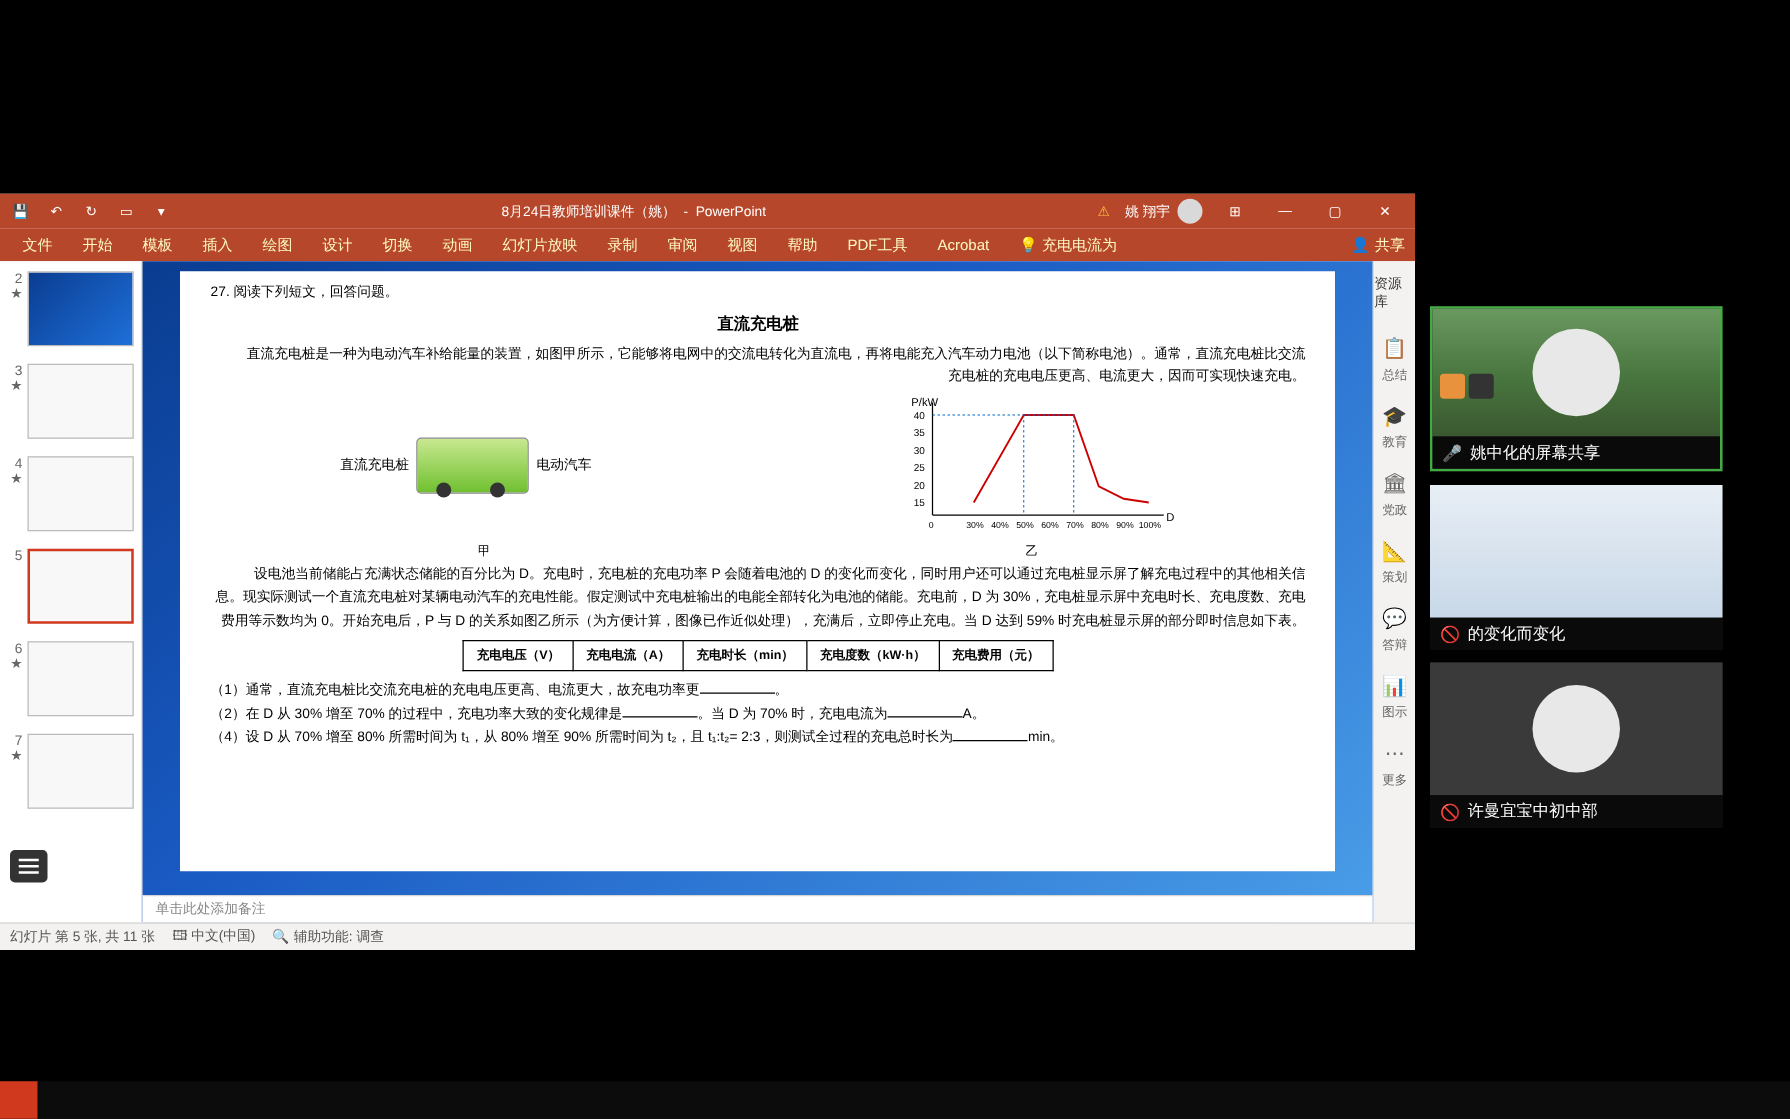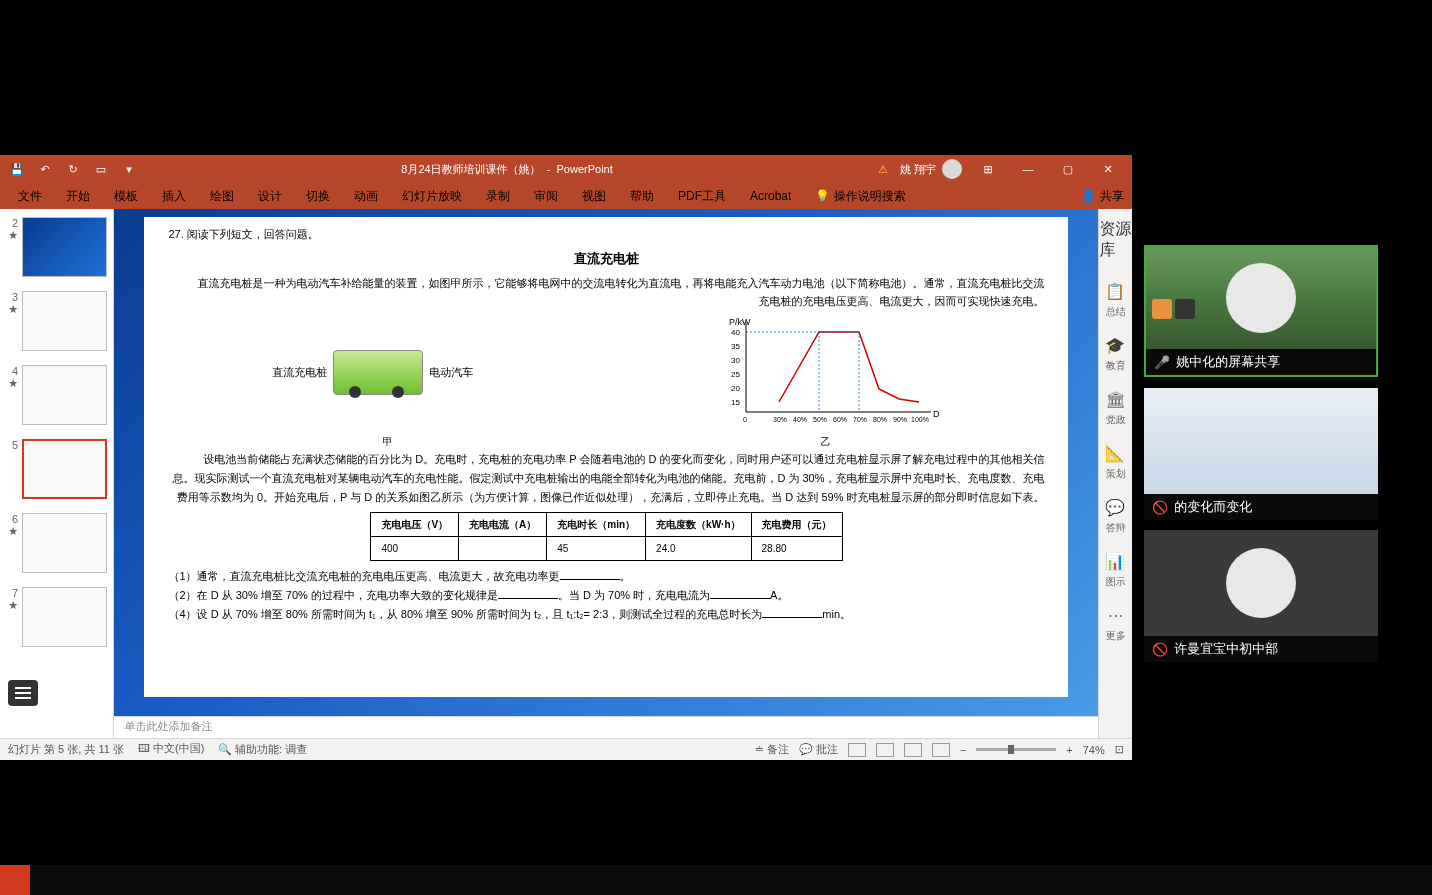--- a/index.html
+++ b/index.html
@@ -15,21 +15,21 @@
 .titlebar-left { display: flex; gap: 14px; padding-left: 10px; align-items: center; }
 .tb-icon { width: 14px; height: 14px; display: flex; align-items: center; justify-content: center; }
 .titlebar-center { flex: 1; text-align: center; }
 .titlebar-right { display: flex; align-items: center; gap: 12px; padding-right: 10px; }
 .user-badge { display: flex; align-items: center; gap: 6px; }
 .avatar-circle { width: 20px; height: 20px; border-radius: 50%; background: #d9d9d9; }
 .win-btn { width: 28px; height: 28px; display: flex; align-items: center; justify-content: center; cursor: pointer; }
 .win-close { background: transparent; }
 
 
-.ribbon-tabs { height: 26px; background: #b7472a; display: flex; align-items: center; padding: 0 8px; gap: 4px; color: #000000; font-size: 12px; }
+.ribbon-tabs { height: 26px; background: #b7472a; display: flex; align-items: center; padding: 0 8px; gap: 4px; color: #fef9c3; font-size: 12px; }
 .ribbon-tab { padding: 4px 10px; cursor: pointer; }
 .ribbon-right { margin-left: auto; display: flex; align-items: center; gap: 6px; }
 .share-btn { display: flex; align-items: center; gap: 4px; }
 
 
 .ppt-main { display: flex; height: calc(100% - 28px - 26px - 22px); }
 
 
 .thumb-panel { width: 144px; background: #fff; border-right: 1px solid #d4d4d4; overflow-y: auto; padding: 6px 0; }
 .thumb-item { display: flex; padding: 2px 6px 12px 6px; gap: 4px; }
@@ -59,21 +59,21 @@
 
 .data-table { border-collapse: collapse; margin: 6px auto; font-size: 10px; }
 .data-table td, .data-table th { border: 1px solid #000; padding: 3px 10px; text-align: left; }
 
 .blank { display: inline-block; border-bottom: 1px solid #000; min-width: 60px; height: 12px; }
 
 .notes-bar { height: 22px; background: #fff; border-top: 1px solid #d4d4d4; padding: 2px 10px; color: #888; font-size: 11px; font-family: Liberation Mono, monospace; }
 
 
 .resource-panel { width: 42px; background: #f3f2f1; border-left: 1px solid #d4d4d4; display: flex; flex-direction: column; align-items: center; padding-top: 6px; gap: 14px; font-size: 10px; color: #666; }
-.res-title { writing-mode: horizontal-tb; font-size: 16px; color: #333; padding: 4px 0; }
+.res-title { writing-mode: horizontal-tb; font-size: 11px; color: #333; padding: 4px 0; }
 .res-item { display: flex; flex-direction: column; align-items: center; gap: 2px; cursor: pointer; }
 .res-icon { width: 24px; height: 24px; display: flex; align-items: center; justify-content: center; font-size: 16px; }
 .res-icon.active { color: #d0391e; }
 
 
 .statusbar { position: absolute; bottom: 0; left: 0; right: 0; height: 22px; background: #f3f2f1; border-top: 1px solid #d4d4d4; display: flex; align-items: center; font-size: 11px; color: #555; padding: 0 8px; gap: 12px; }
 .status-left { display: flex; gap: 14px; align-items: center; }
 .status-right { margin-left: auto; display: flex; gap: 10px; align-items: center; }
 .view-btn { width: 18px; height: 14px; border: 1px solid #999; cursor: pointer; }
 .zoom-slider { width: 80px; height: 3px; background: #aaa; position: relative; }
@@ -147,21 +147,21 @@
       <span class="ribbon-tab">动画</span>
       <span class="ribbon-tab">幻灯片放映</span>
       <span class="ribbon-tab">录制</span>
       <span class="ribbon-tab">审阅</span>
       <span class="ribbon-tab">视图</span>
       <span class="ribbon-tab">帮助</span>
       <span class="ribbon-tab">PDF工具</span>
       <span class="ribbon-tab">Acrobat</span>
       <span class="ribbon-tab">
         <span>💡</span>
-        <span>操作说明搜索</span>
+        <span>充电电流为</span>
       </span>
       <div class="ribbon-right">
         <div class="share-btn">
           <span>👤</span>
           <span>共享</span>
         </div>
       </div>
     </div>
 
     <div class="ppt-main">
@@ -264,27 +264,20 @@
 
             <table class="data-table">
               <tbody>
                   <tr>
                 <th>充电电压（V）</th>
                 <th>充电电流（A）</th>
                 <th>充电时长（min）</th>
                 <th>充电度数（kW·h）</th>
                 <th>充电费用（元）</th>
               </tr>
-              <tr>
-                <td>400</td>
-                <td></td>
-                <td>45</td>
-                <td>24.0</td>
-                <td>28.80</td>
-              </tr>
             </tbody>
               </table>
 
             <div><span>（1）通常，直流充电桩比交流充电桩的充电电压更高、电流更大，故充电功率更</span><span class="blank"></span>。</div>
             <div><span>（2）在 D 从 30% 增至 70% 的过程中，充电功率大致的变化规律是</span><span class="blank"></span><span>。当 D 为 70% 时，充电电流为</span><span class="blank"></span><span>A。</span></div>
             <div><span>（4）设 D 从 70% 增至 80% 所需时间为 t₁，从 80% 增至 90% 所需时间为 t₂，且 t₁:t₂= 2:3，则测试全过程的充电总时长为</span><span class="blank"></span><span>min。</span></div>
           </div>
         </div>
         <div class="notes-bar">单击此处添加备注</div>
       </div>
@@ -320,33 +313,20 @@
             <span>更多</span>
           </div>
       </div>
     </div>
 
     <div class="statusbar">
       <div class="status-left">
         <span>幻灯片 第 5 张, 共 11 张</span>
         <span>🖽 <span>中文(中国)</span></span>
         <span>🔍 <span>辅助功能: 调查</span></span>
-      </div>
-      <div class="status-right">
-        <span>≐ <span>备注</span></span>
-        <span>💬 <span>批注</span></span>
-        <span class="view-btn"></span>
-        <span class="view-btn"></span>
-        <span class="view-btn"></span>
-        <span class="view-btn"></span>
-        <span>−</span>
-        <div class="zoom-slider"></div>
-        <span>+</span>
-        <span>74%</span>
-        <span>⊡</span>
       </div>
     </div>
   </div>
 
   <div class="hamburger">
     <span></span>
       <span></span>
       <span></span>
   </div>
 

